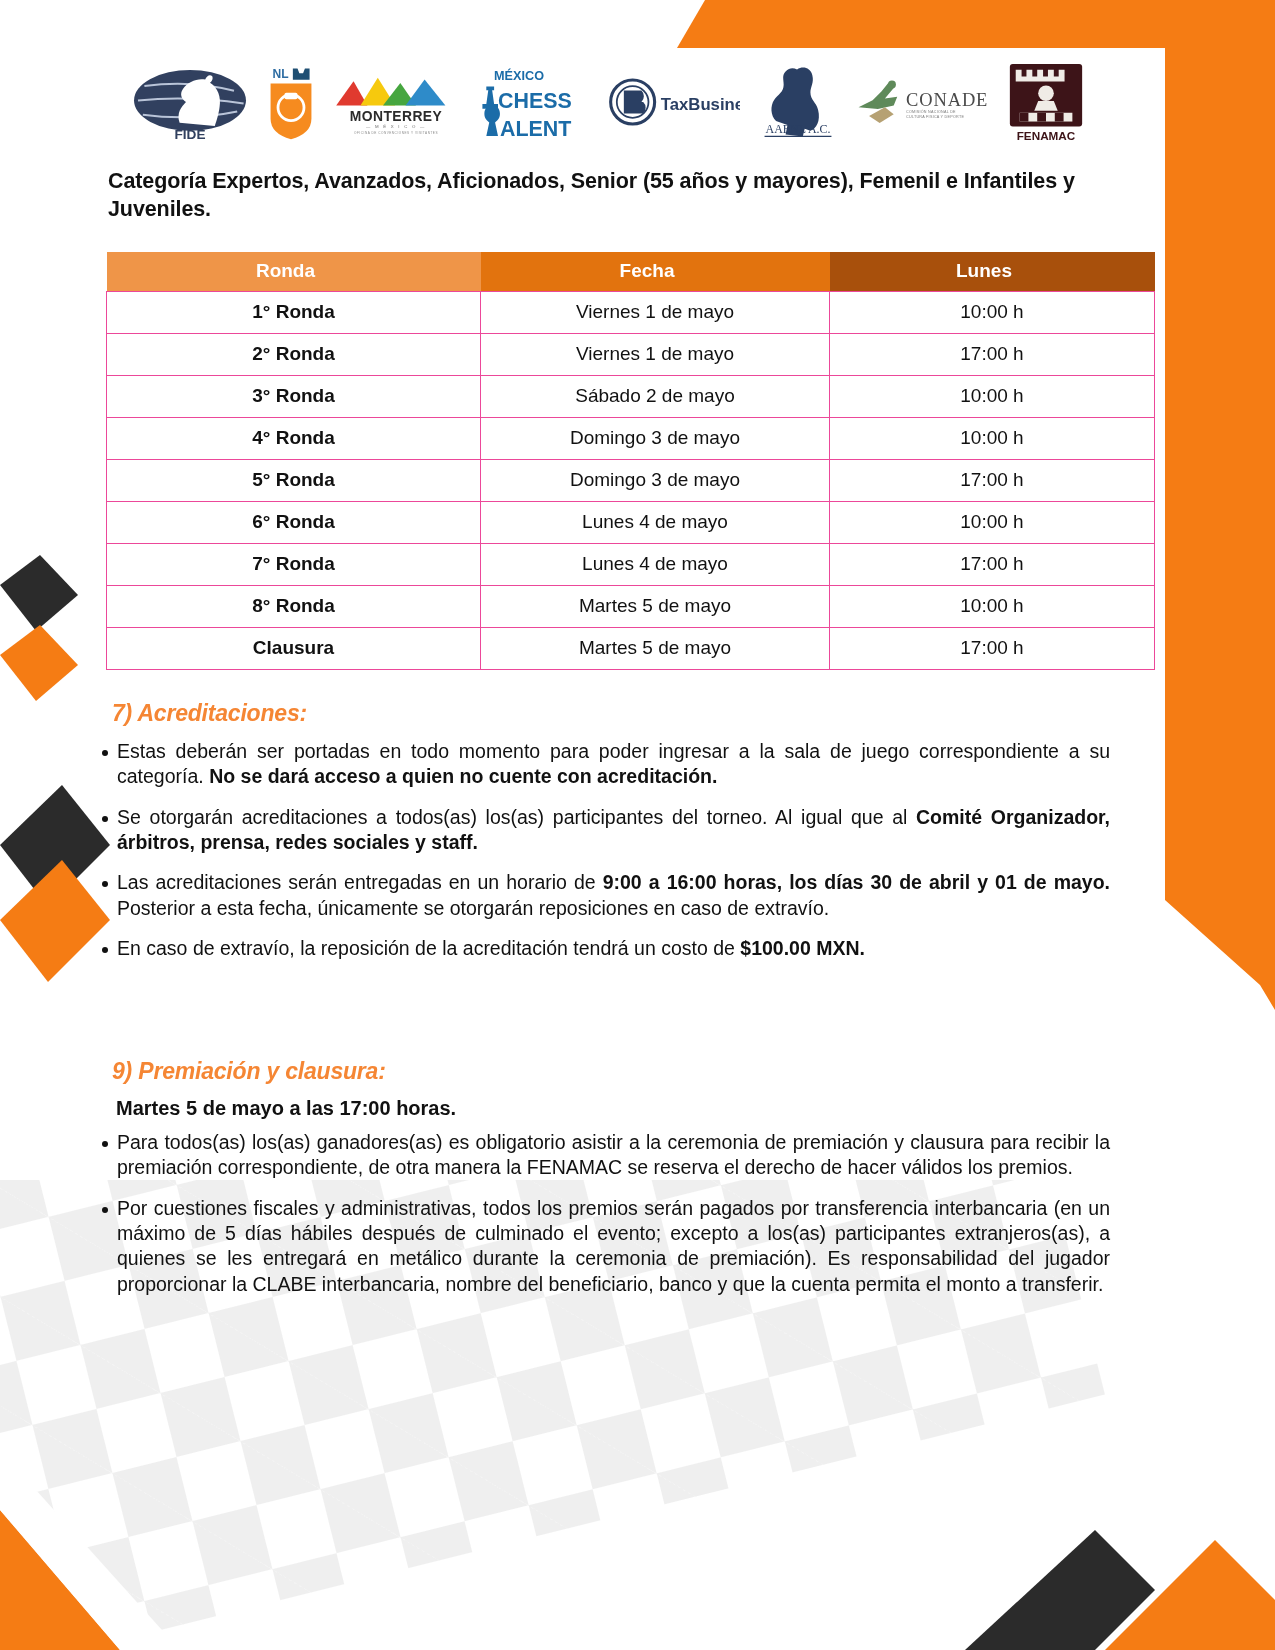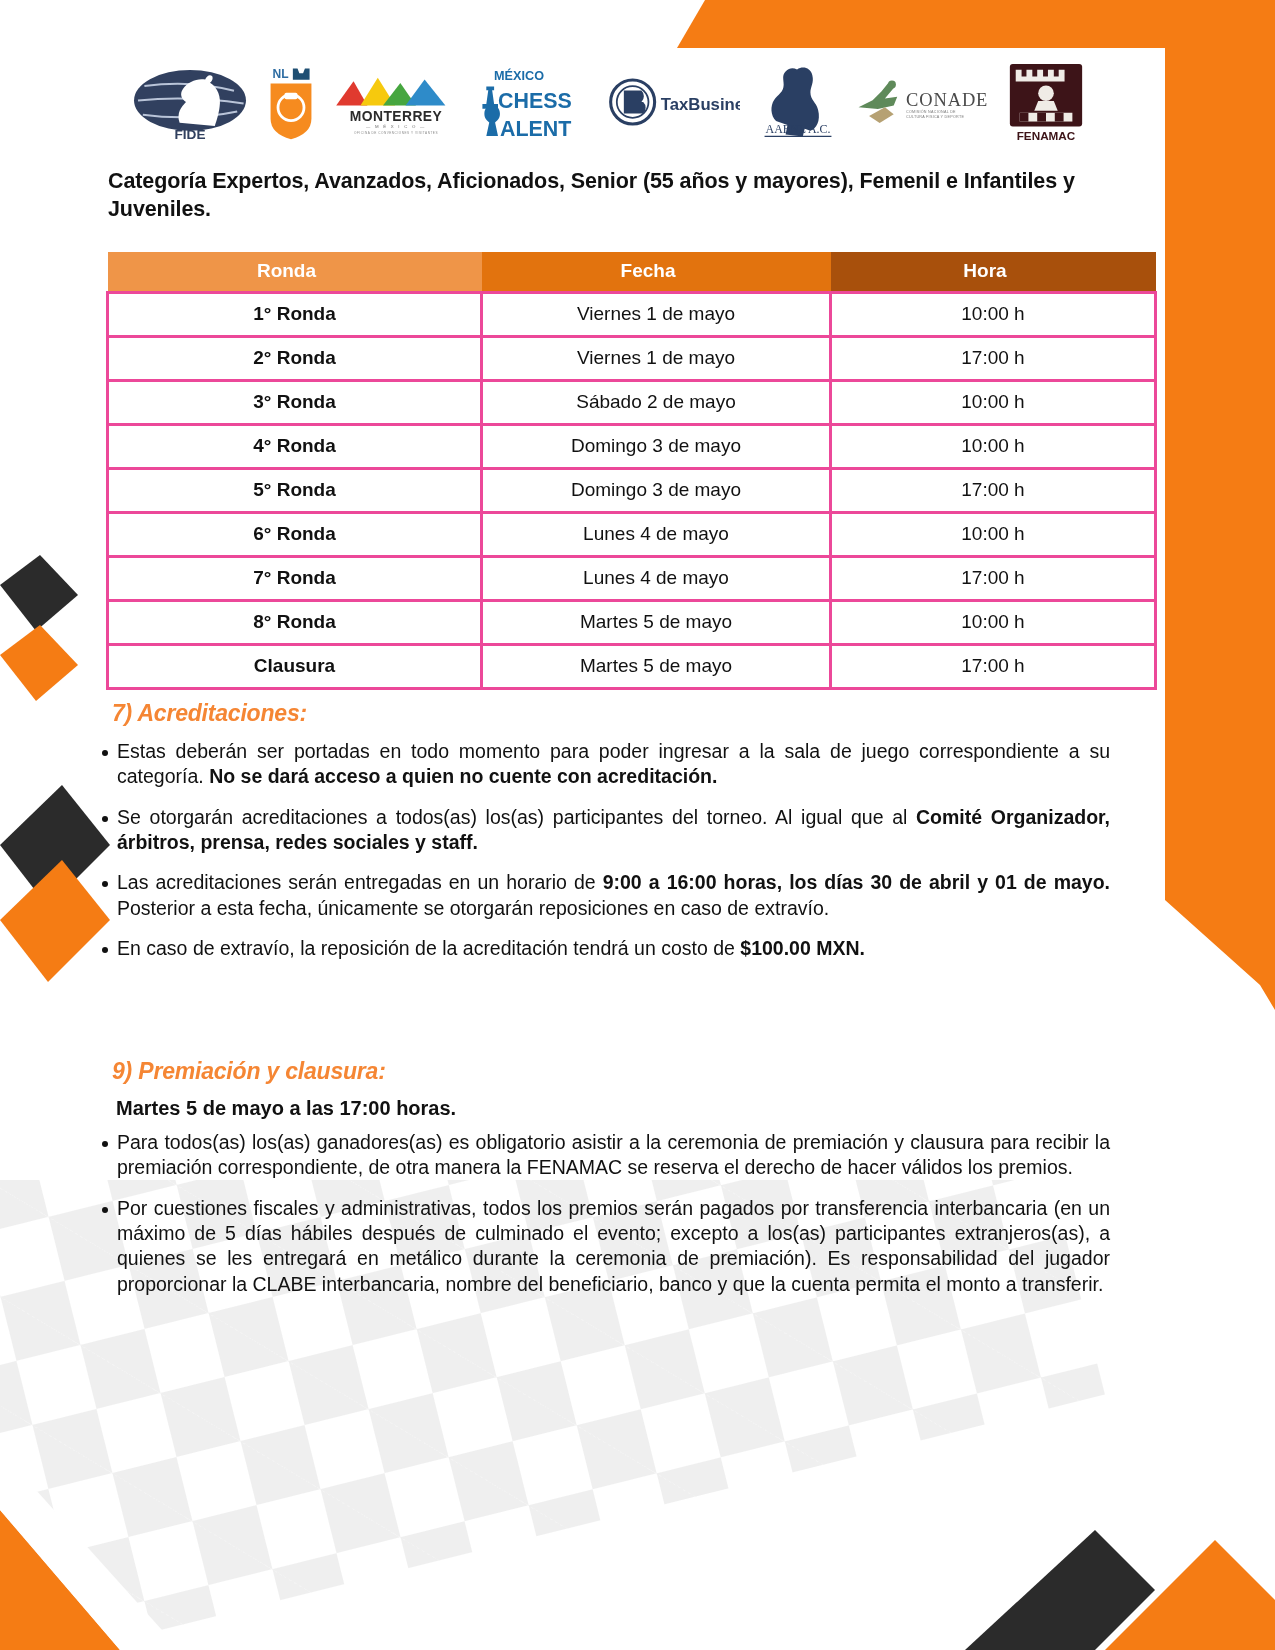--- a/index.html
+++ b/index.html
@@ -140,21 +140,21 @@
     font-size: 19px;
     font-weight: bold;
     padding: 8px 16px 9px 0;
     border: none;
   }
   .sched-table th.c-ronda { background: #ef9548; width: 358px; }
   .sched-table th.c-fecha { background: #e2730e; width: 333px; }
   .sched-table th.c-hora  { background: #a8500c; width: 309px; }
 
   .sched-table td {
-    border: 3px solid #ec4899;
+    border: 1px solid #ec4899;
     font-size: 19px;
     text-align: center;
     color: #111111;
     padding: 9px 0 10px 0;
     background: transparent;
   }
   .sched-table td.ronda { font-weight: bold; }
 
   
   .section {
@@ -352,21 +352,21 @@
       </div>
     </div>
 
     <div class="heading-cat">Categoría Expertos, Avanzados, Aficionados, Senior (55 años y mayores), Femenil e Infantiles y Juveniles.</div>
 
     <table class="sched-table">
       <thead>
         <tr>
           <th class="c-ronda">Ronda</th>
           <th class="c-fecha">Fecha</th>
-          <th class="c-hora">Hora</th>
+          <th class="c-hora">Lunes</th>
         </tr>
       </thead>
       <tbody>
         <tr>
           <td class="ronda">1° Ronda</td>
           <td>Viernes 1 de mayo</td>
           <td>10:00 h</td>
         </tr>
         <tr>
           <td class="ronda">2° Ronda</td>

